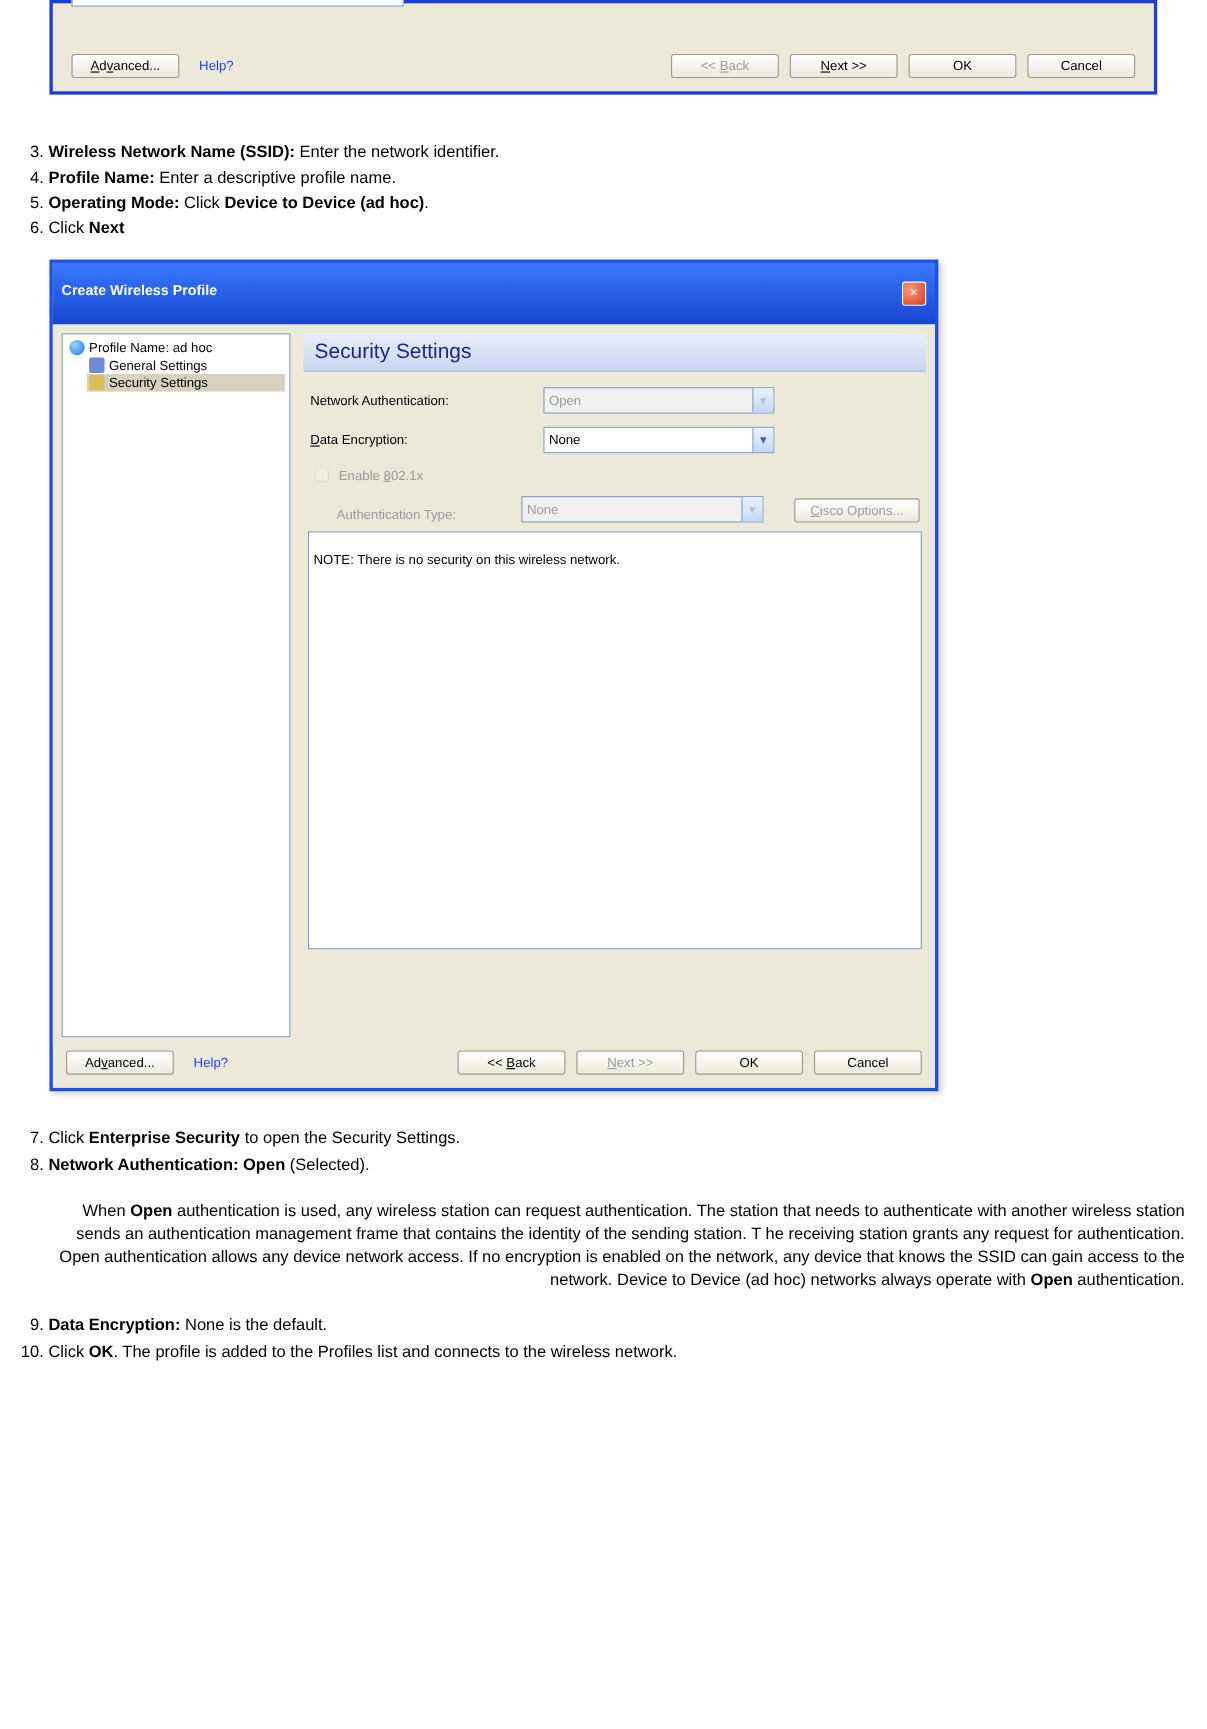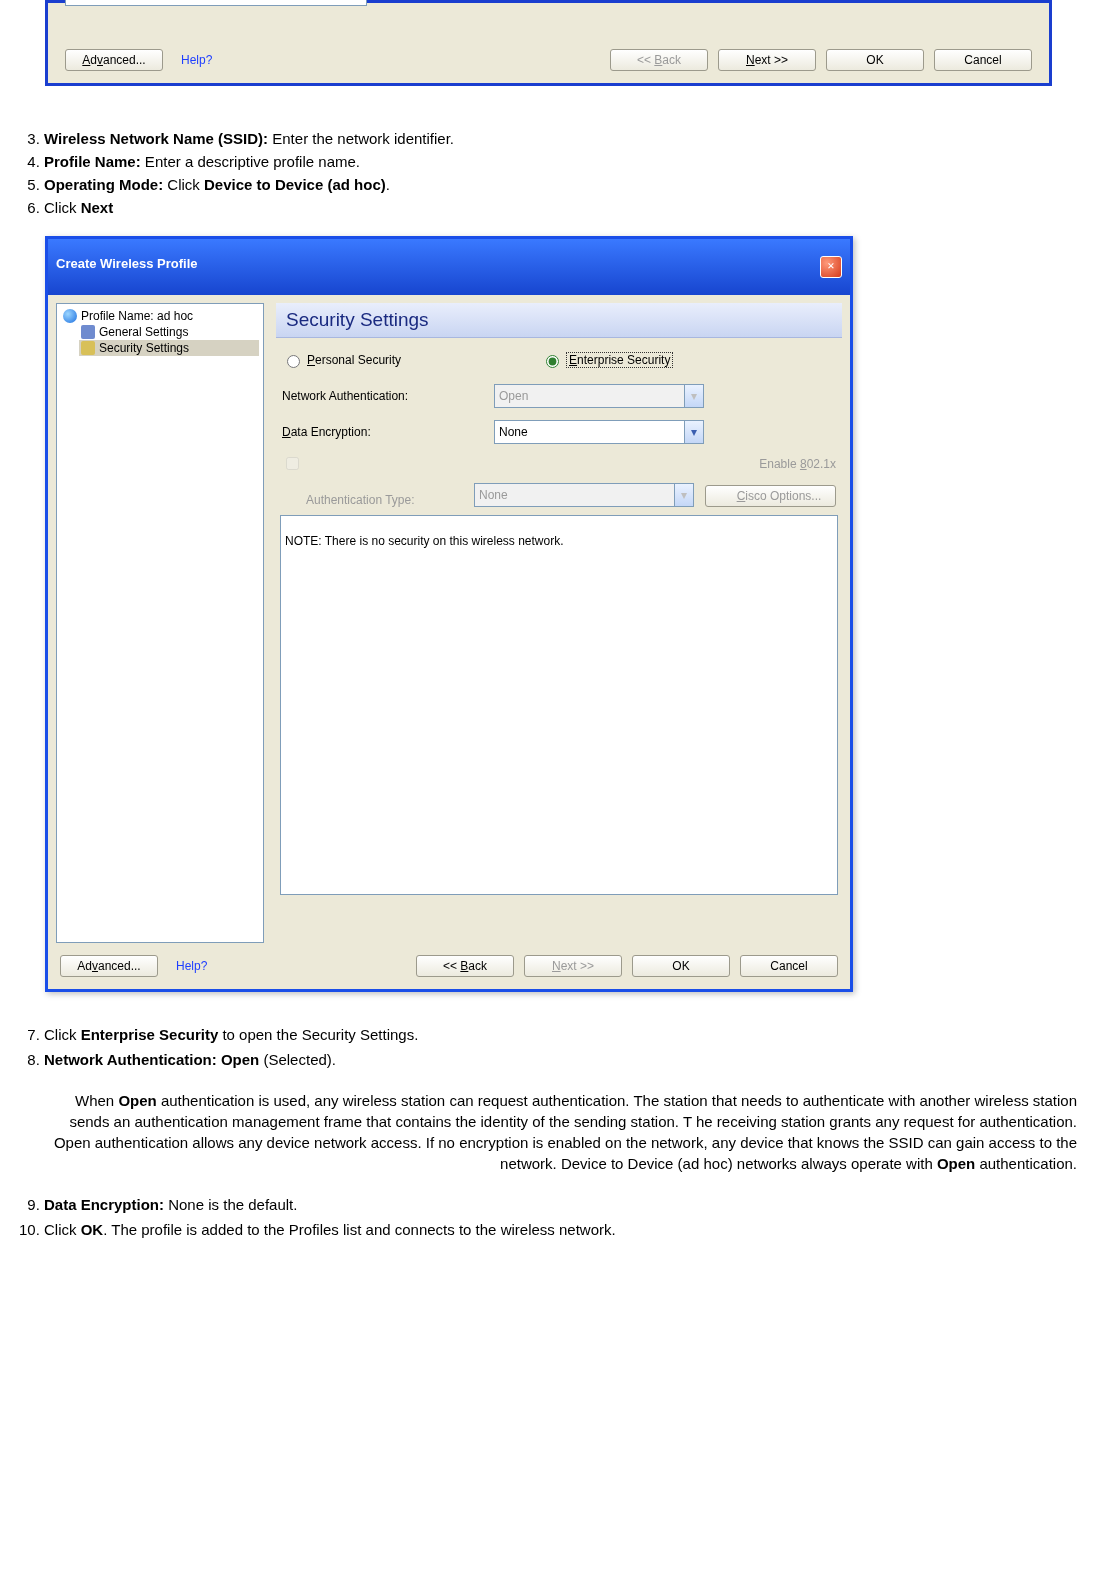--- a/index.html
+++ b/index.html
@@ -170,27 +170,27 @@
   }
   .select.disabled { background:#f1f1f1; color:#9a9a9a; }
   .select .chev {
     position: absolute; right: 0; top: 0; bottom: 0; width: 18px;
     background: linear-gradient(#eaf2ff,#c4d7f7);
     border-left: 1px solid #7f9db9;
     display: flex; align-items: center; justify-content: center;
     color:#3b5fb0;
   }
   .select.disabled .chev { color:#bfbfbf; }
-  .chk-row { margin: 4px 6px 10px 6px; color:#9a9a9a; display:flex; align-items:center; gap:6px;justify-content:space-between;}
+  .chk-row { margin: 4px 6px 10px 6px; color:#9a9a9a; display:flex; align-items:center; gap:6px;}
   .chk-row input { opacity: .5; }
   .auth-row{
     display:flex;align-items:flex-end;gap:8px;margin:0 6px 8px 30px;color:#9a9a9a;
   }
   .auth-row .select{ width:210px;}
-  .auth-row .winbtn{ width:110px; margin-left:auto;padding-left:17px;}
+  .auth-row .winbtn{ width:110px; margin-left:auto;}
 
   .note-box{
     border:1px solid #7f9db9;
     background:#fff;
     margin:6px 4px 0 4px;
     height:342px;
     padding:18px 4px;
     font:12px Tahoma, sans-serif;
   }
 
@@ -254,30 +254,20 @@
       </div>
       <div class="nav-row nav-indent sel">
         <span class="ico ico-lock"></span>
         <span>Security Settings</span>
       </div>
     </div>
 
     <div class="content-pane">
       <div class="sect-header">Security Settings</div>
 
-      <div class="radio-row">
-        <label>
-          <input type="radio" name="sec" style="">
-            <span><span class="underline-letter">P</span>ersonal Security</span>
-        </label>
-        <label>
-          <input type="radio" name="sec" checked="" style="">
-          <span class="dotted"><span class="underline-letter">E</span>nterprise Security</span>
-        </label>
-      </div>
 
       <div class="form-grid">
         <div class="lbl">Network Authentication:</div>
         <div class="select disabled">
           <span>Open</span>
             <span class="chev">▾</span>
         </div>
         <div></div>
 
         <div class="lbl"><span class="underline-letter">D</span>ata Encryption:</div>

